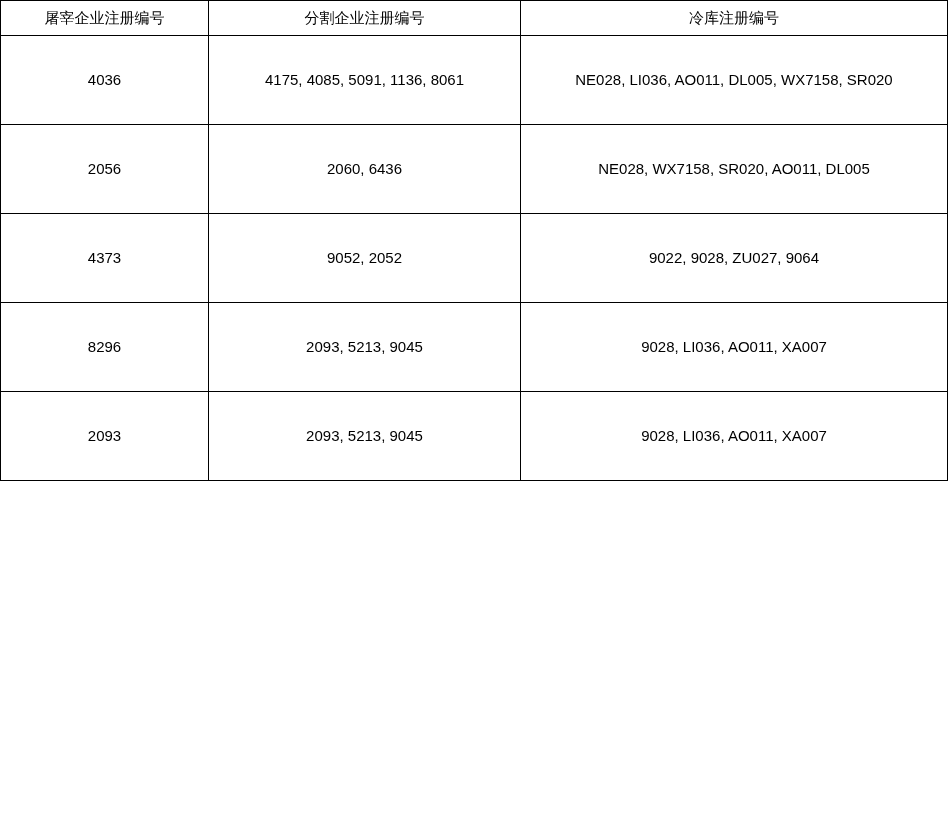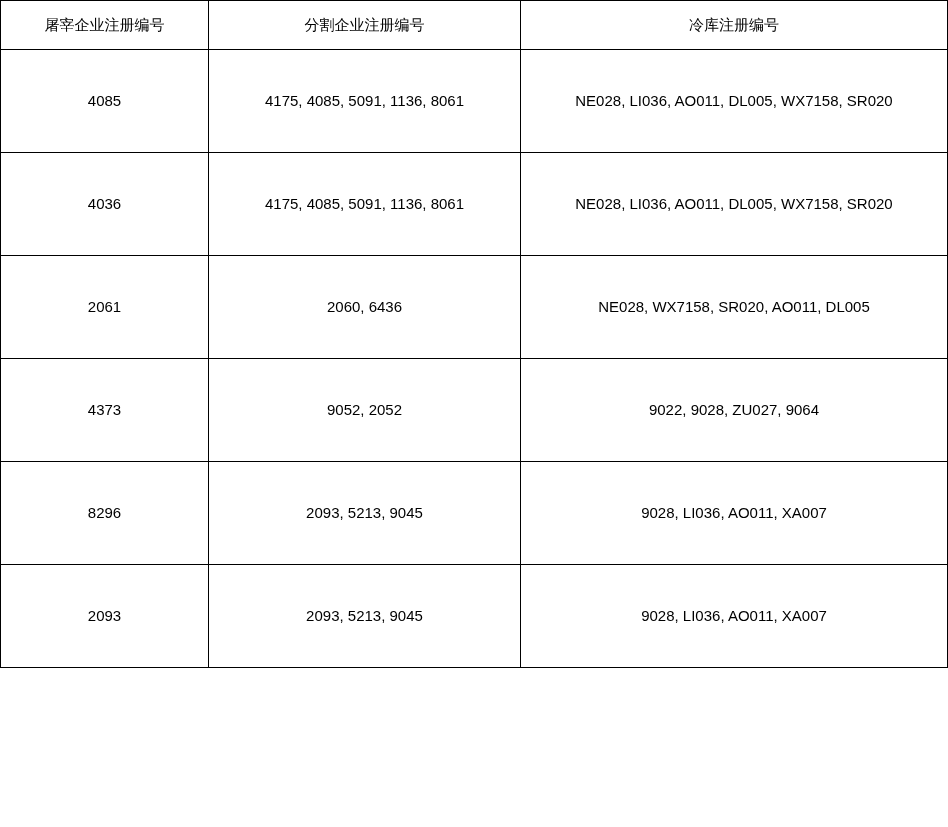--- a/index.html
+++ b/index.html
@@ -22,21 +22,21 @@
   }
   table.reg-table col.c1 { width: 208px; }
   table.reg-table col.c2 { width: 312px; }
   table.reg-table col.c3 { width: 427px; }
 
   table.reg-table th,
   table.reg-table td {
     border: 1px solid #000000;
     text-align: center;
     vertical-align: middle;
-    padding: 9px 4px;
+    padding: 2px 4px;
     font-weight: normal;
   }
   table.reg-table thead th {
     height: 30px;
     font-size: 15px;
     line-height: 20px;
   }
   table.reg-table tbody td {
     height: 84px;
     font-size: 15px;
@@ -63,31 +63,26 @@
   </colgroup>
   <thead>
     <tr>
       <th>屠宰企业注册编号</th>
       <th>分割企业注册编号</th>
       <th>冷库注册编号</th>
     </tr>
   </thead>
   <tbody>
     <tr>
-      <td class="col-slaughter">4085</td>
-      <td class="col-cut">4175, 4085, 5091, 1136, 8061</td>
-      <td class="col-cold">NE028, LI036, AO011, DL005, WX7158, SR020</td>
-    </tr>
-    <tr>
       <td class="col-slaughter">4036</td>
       <td class="col-cut">4175, 4085, 5091, 1136, 8061</td>
       <td class="col-cold">NE028, LI036, AO011, DL005, WX7158, SR020</td>
     </tr>
     <tr>
-      <td class="col-slaughter">2061</td>
+      <td class="col-slaughter">2056</td>
       <td class="col-cut">2060, 6436</td>
       <td class="col-cold">NE028, WX7158, SR020, AO011, DL005</td>
     </tr>
     <tr>
       <td class="col-slaughter">4373</td>
       <td class="col-cut">9052, 2052</td>
       <td class="col-cold">9022, 9028, ZU027, 9064</td>
     </tr>
     <tr>
       <td class="col-slaughter">8296</td>

